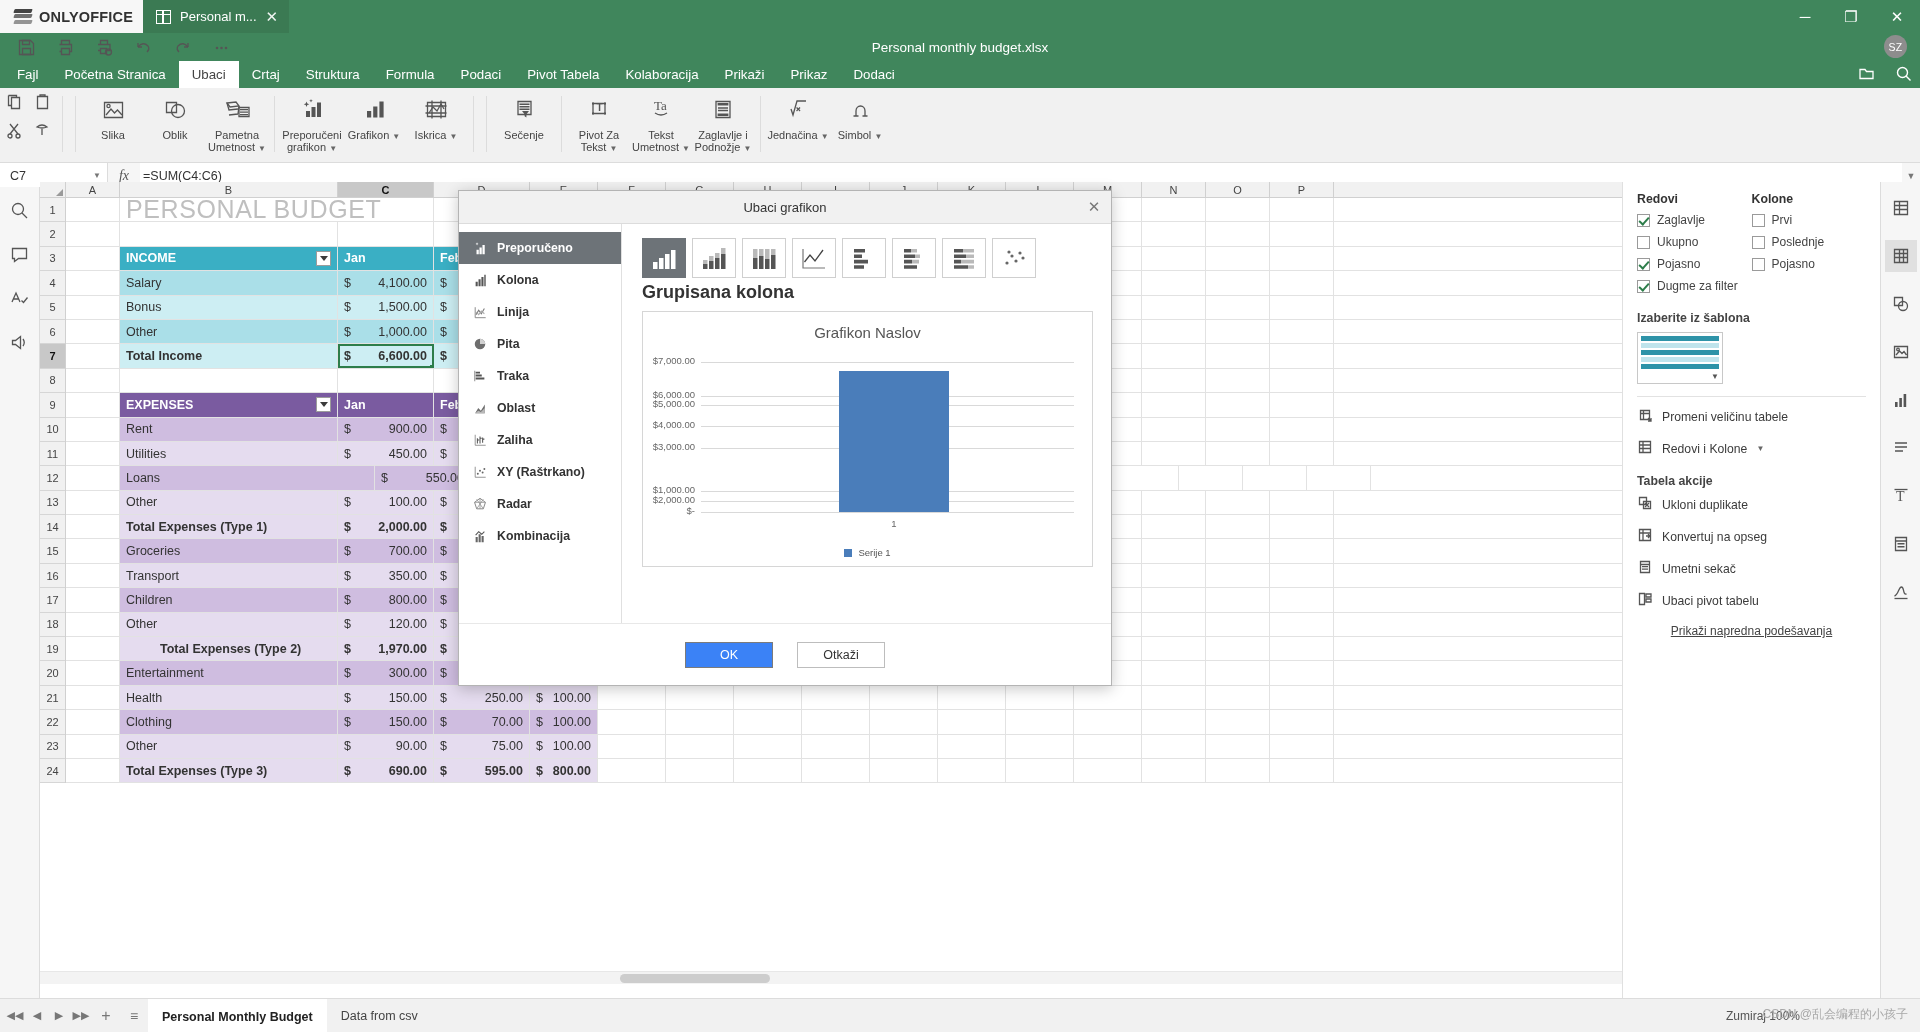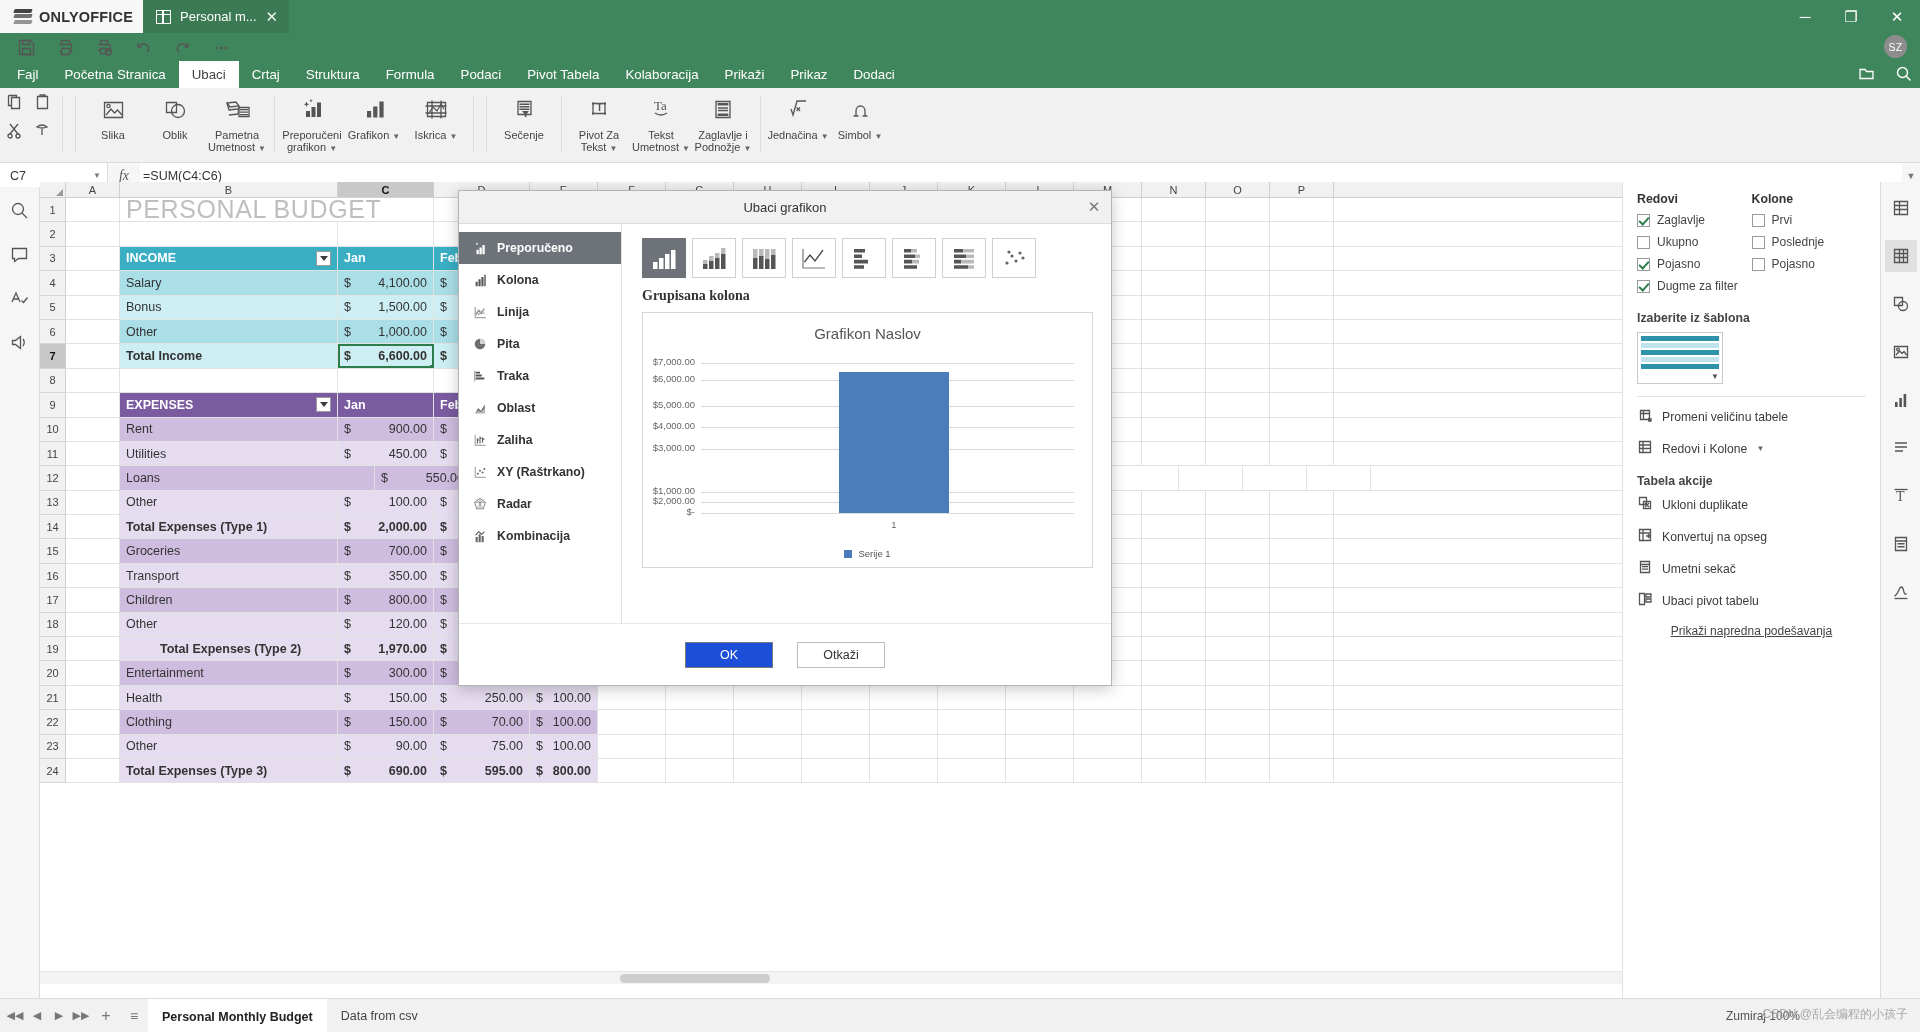--- a/index.html
+++ b/index.html
@@ -198,37 +198,37 @@
   .m-list{ width:163px; background:#fff; border-right:1px solid #e0e0e0; padding-top:8px;}
   .m-li{ height:32px; display:flex; align-items:center; gap:10px; padding-left:14px;
     font-size:12.5px; color:#333;}
   .m-li.sel{ background:#6d7378; color:#fff; font-weight:bold;}
   .m-li .t{ font-weight:bold; font-size:12.3px;}
   .m-right{ flex:1; padding:14px 18px 0 20px; }
   .typerow{ display:flex; gap:6px; }
   .tbtn{ width:44px; height:40px; border:1px solid #cfcfcf; background:#fff;
     display:flex; align-items:center; justify-content:center; }
   .tbtn.sel{ background:#6d7378; border-color:#6d7378; }
-  .tname{ font-size:14px; font-weight:bold; margin:10px 0 8px; color:#333;font-family:Liberation Serif, serif;}
+  .tname{ font-size:18px; font-weight:bold; margin:4px 0 8px; color:#333;}
   .preview{ border:1px solid #d6d6d6; height:256px; background:#fff; position:relative;}
   .pv-title{ text-align:center; font-size:15px; color:#555; padding-top:12px; }
   .pv-plot{ position:absolute; left:0; right:0; top:42px; height:180px; }
   .gl{ position:absolute; left:58px; right:18px; height:1px; background:#d9d9d9;}
   .gl .lab{ position:absolute; left:-58px; top:-7px; width:52px; text-align:right;
     font-size:9.5px; color:#666;}
   .bar{ position:absolute; background:#4a7dba; }
   .xcat{ position:absolute; text-align:center; font-size:9.5px; color:#666;}
   .legend{ position:absolute; left:0; right:0; bottom:8px; display:flex;
     align-items:center; justify-content:center; gap:6px; font-size:9.5px; color:#555;}
   .lg-sw{ width:8px; height:8px; background:#4a7dba; }
   .m-foot{ height:62px; display:flex; align-items:center; justify-content:center; gap:24px;
     border-top:1px solid #e8e8e8; background:#fff;}
   .btn{ width:88px; height:26px; font-size:12.5px; display:flex; align-items:center;
     justify-content:center; border:1px solid #bdbdbd; background:#fff; color:#333;}
-  .btn.primary{ background:#1d4ed8; color:#fff; border-color:#7b7b7b;text-align:center;}
+  .btn.primary{ background:#3b82f6; color:#fff; border-color:#7b7b7b;text-align:center;}
 
   .ic{ stroke:#555; fill:none; stroke-width:1.3; }
   .icf{ fill:#555; }
 </style>
 </head>
 <body>
 
 <div class="app">
 
   <div class="titlebar">
@@ -282,20 +282,21 @@
           <path class="ic" stroke="#8fb8a0" d="M14 8l0-4M14 8l-4 0"></path>
         </svg>
     </div>
     <div class="qa">
       <svg width="17" height="17" viewBox="0 0 17 17">
           <circle class="icf" fill="#d5e4da" cx="4" cy="9" r="1.3"></circle>
           <circle class="icf" fill="#d5e4da" cx="8.5" cy="9" r="1.3"></circle>
           <circle class="icf" fill="#d5e4da" cx="13" cy="9" r="1.3"></circle>
         </svg>
     </div>
+    <div class="doctitle">Personal monthly budget.xlsx</div>
     <div class="avatar">SZ</div>
   </div>
 
   <div class="menubar" id="menubar">
       <div class="menu-item">Fajl</div>
       <div class="menu-item">Početna Stranica</div>
       <div class="menu-item active">Ubaci</div>
       <div class="menu-item">Crtaj</div>
       <div class="menu-item">Struktura</div>
       <div class="menu-item">Formula</div>
@@ -1470,21 +1471,21 @@
                 </svg>
               </div>
             </div>
           <div class="tname">Grupisana kolona</div>
           <div class="preview">
             <div class="pv-title">Grafikon Naslov</div>
             <div class="pv-plot" id="plot">
                 <div class="gl" style="top: 8px;">
                   <span class="lab">$7,000.00</span>
                 </div>
-                <div class="gl" style="top: 25px;">
+                <div class="gl" style="top: 42px;">
                   <span class="lab">$6,000.00</span>
                 </div>
                 <div class="gl" style="top: 50.8571px;">
                   <span class="lab">$5,000.00</span>
                 </div>
                 <div class="gl" style="top: 72.2857px;">
                   <span class="lab">$4,000.00</span>
                 </div>
                 <div class="gl" style="top: 93.7143px;">
                   <span class="lab">$3,000.00</span>

